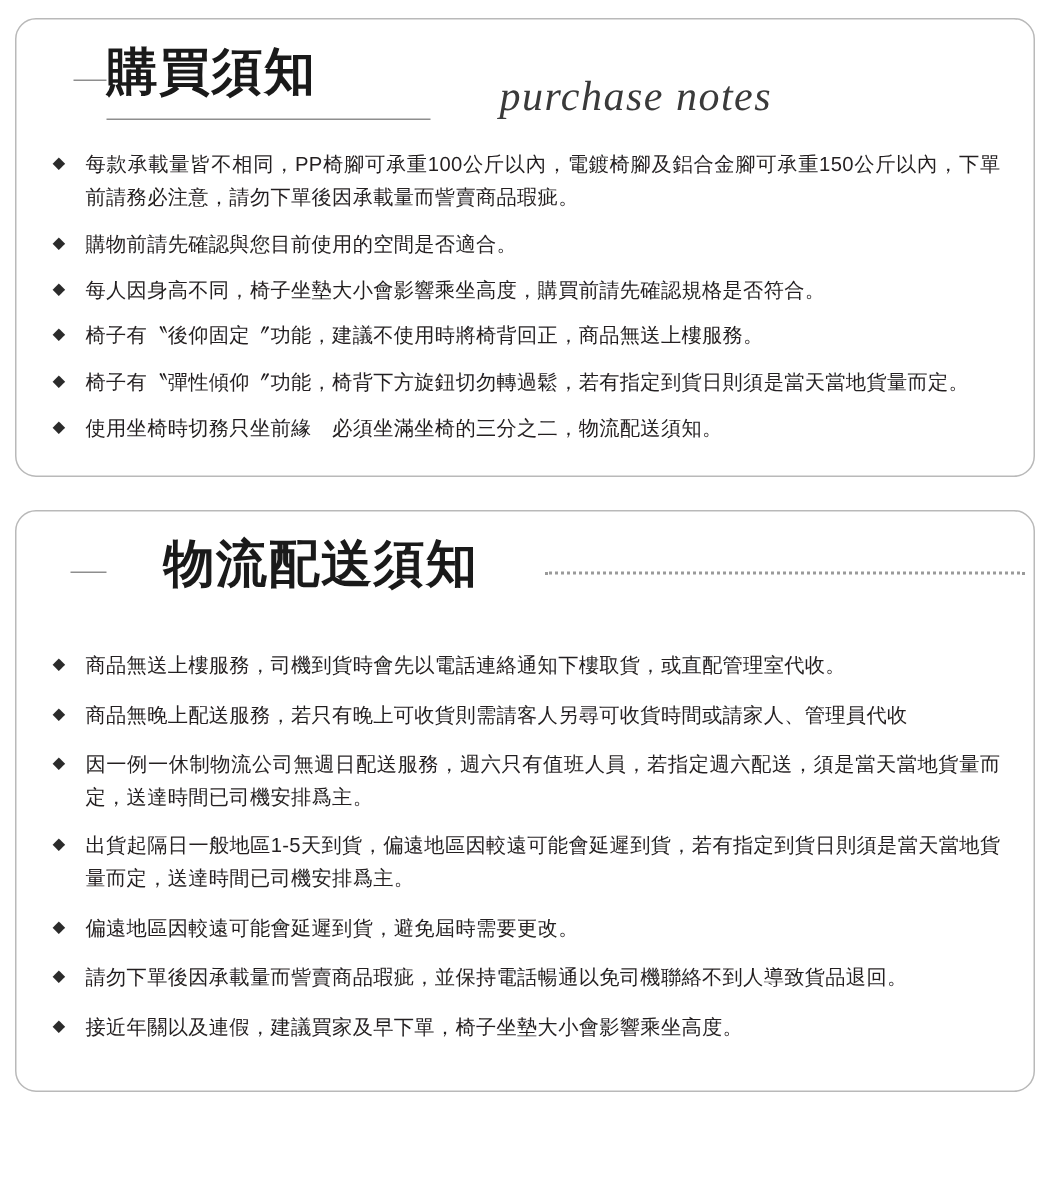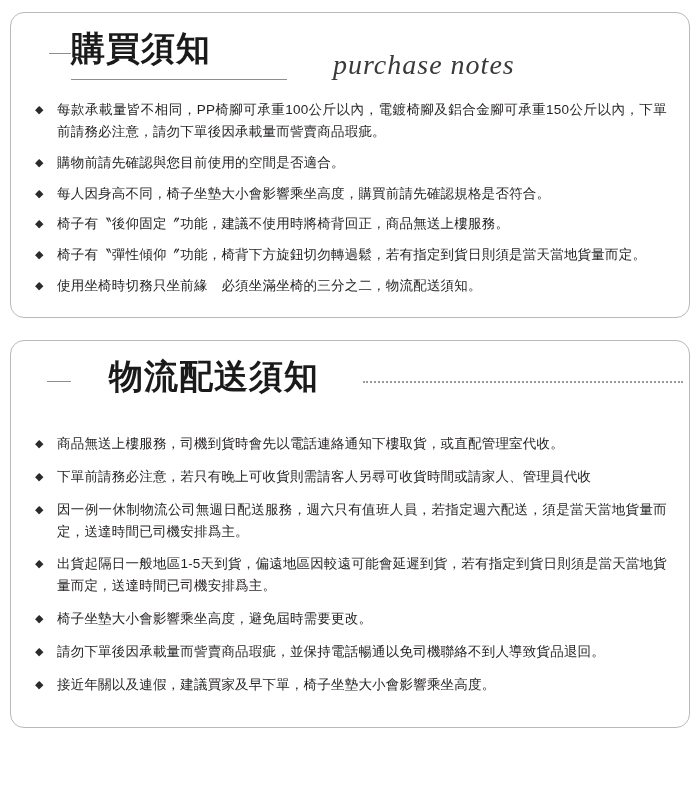--- a/index.html
+++ b/index.html
@@ -156,33 +156,33 @@
       <div class="title-cn">物流配送須知</div>
     </div>
 
     <ul class="items">
       <li class="item">
         <span class="bullet">◆</span>
         <span class="item-text">商品無送上樓服務，司機到貨時會先以電話連絡通知下樓取貨，或直配管理室代收。</span>
       </li>
       <li class="item">
         <span class="bullet">◆</span>
-        <span class="item-text">下單前請務必注意，若只有晚上可收貨則需請客人另尋可收貨時間或請家人、管理員代收</span>
+        <span class="item-text">商品無晚上配送服務，若只有晚上可收貨則需請客人另尋可收貨時間或請家人、管理員代收</span>
       </li>
       <li class="item">
         <span class="bullet">◆</span>
         <span class="item-text">因一例一休制物流公司無週日配送服務，週六只有值班人員，若指定週六配送，須是當天當地貨量而定，送達時間已司機安排爲主。</span>
       </li>
       <li class="item">
         <span class="bullet">◆</span>
         <span class="item-text">出貨起隔日一般地區1-5天到貨，偏遠地區因較遠可能會延遲到貨，若有指定到貨日則須是當天當地貨量而定，送達時間已司機安排爲主。</span>
       </li>
       <li class="item">
         <span class="bullet">◆</span>
-        <span class="item-text">椅子坐墊大小會影響乘坐高度，避免屆時需要更改。</span>
+        <span class="item-text">偏遠地區因較遠可能會延遲到貨，避免屆時需要更改。</span>
       </li>
       <li class="item">
         <span class="bullet">◆</span>
         <span class="item-text">請勿下單後因承載量而訾賣商品瑕疵，並保持電話暢通以免司機聯絡不到人導致貨品退回。</span>
       </li>
       <li class="item">
         <span class="bullet">◆</span>
         <span class="item-text">接近年關以及連假，建議買家及早下單，椅子坐墊大小會影響乘坐高度。</span>
       </li>
     </ul>

